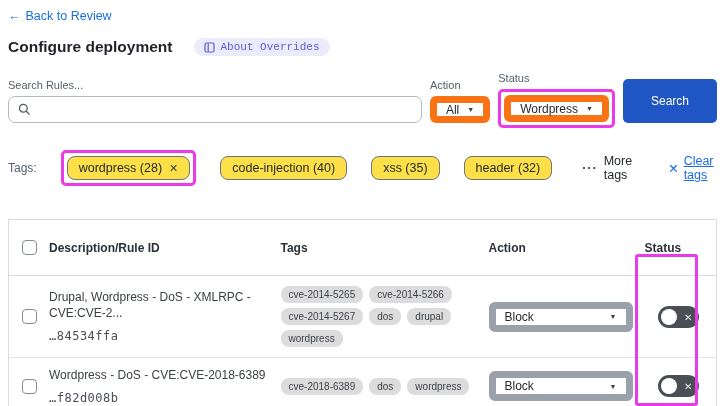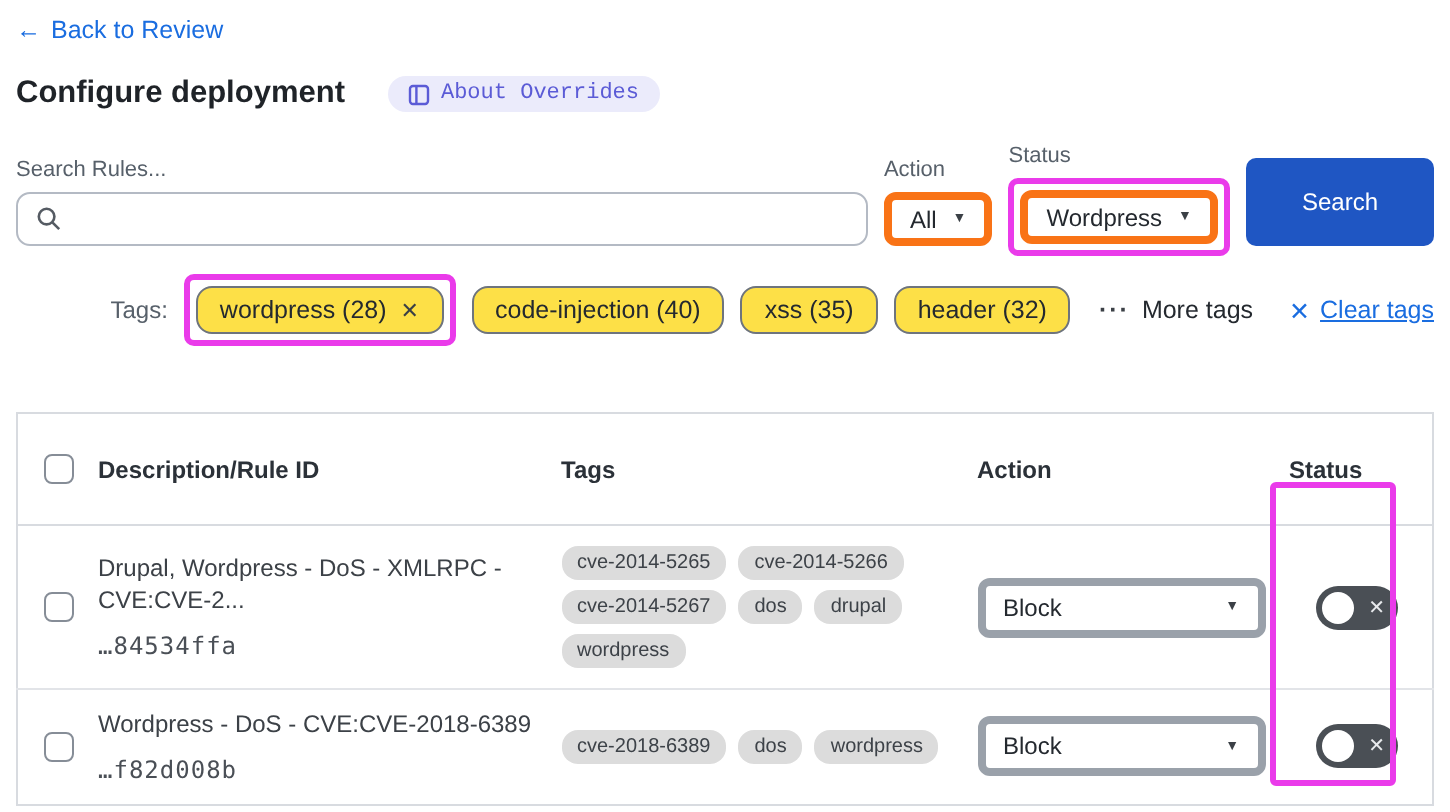--- a/index.html
+++ b/index.html
@@ -11,28 +11,28 @@
   .title-row { display:flex; align-items:center; gap:22px; margin-top:14px; }
   .page-title { font-size:15.5px; font-weight:bold; color:#1f2328; }
   .about-badge { display:inline-flex; align-items:center; gap:5px; background:#ebebfb; color:#5b5bd6; font-size:11px; padding:3px 10px; border-radius:10px; cursor:pointer;font-family:Liberation Mono, monospace; }
 
   
   .filter-row { display:flex; align-items:flex-end; margin-top:16px; gap:8px; }
   .lbl { display:block; font-size:11px; color:#57606a; margin-bottom:5px; }
   .search-group { flex:1; }
   .search-input { display:flex; align-items:center; gap:7px; height:27px; border:1px solid #b4bac4; border-radius:7px; padding:0 9px; background:#fff; margin-bottom:5px; cursor:text; }
   .ctl-group { flex:none; }
-  .select { display:inline-flex; align-items:center; justify-content:space-between; gap:8px; border:4px solid #f97316; border-radius:6px; background:#fff; font-size:12px; color:#24292f; padding:0 9px; height:27px; cursor:pointer; }
+  .select { display:inline-flex; align-items:center; justify-content:space-between; gap:8px; border:7px solid #f97316; border-radius:6px; background:#fff; font-size:12px; color:#24292f; padding:0 9px; height:27px; cursor:pointer; }
   .select .chev { font-size:7px; color:#3b4046; }
   .plain-sel { margin-bottom:5px; }
   .pink-box { border:3px solid #ea3bea; border-radius:5px; padding:3px; display:inline-block; }
   .search-btn { background:#1f56c3; color:#fff; border:none; border-radius:5px; font-size:12px; font-family:"Liberation Sans",sans-serif; padding:0 28px; height:44px; margin-bottom:5px; cursor:pointer; }
 
   
-  .tags-bar { display:flex; align-items:center; gap:8px; margin-top:9px; font-size:12px;justify-content:flex-end; }
+  .tags-bar { display:flex; align-items:center; gap:24px; margin-top:22px; font-size:12px; }
   .tags-lbl { color:#57606a; font-size:12px; }
   .chip { display:inline-flex; align-items:center; gap:7px; border:1px solid #6e747d; border-radius:8px; padding:4px 11px; font-size:12.5px; color:#24292f; background:#fde047; cursor:pointer; white-space:nowrap; }
   .chip .x { font-size:11px; color:#3b4046; }
   .more-tags { display:inline-flex; align-items:center; gap:6px; margin-left:6px; color:#24292f; font-size:12.5px; cursor:pointer; }
   .more-tags .dots { font-weight:bold; letter-spacing:1px; color:#3b4046; }
   .clear-tags { display:inline-flex; align-items:center; gap:5px; margin-left:10px; color:#1a6de0; font-size:12.5px; cursor:pointer; }
   .clear-tags .lbl2 { text-decoration:underline; }
 
   
   .table-wrap { position:relative; margin-top:33px; }

